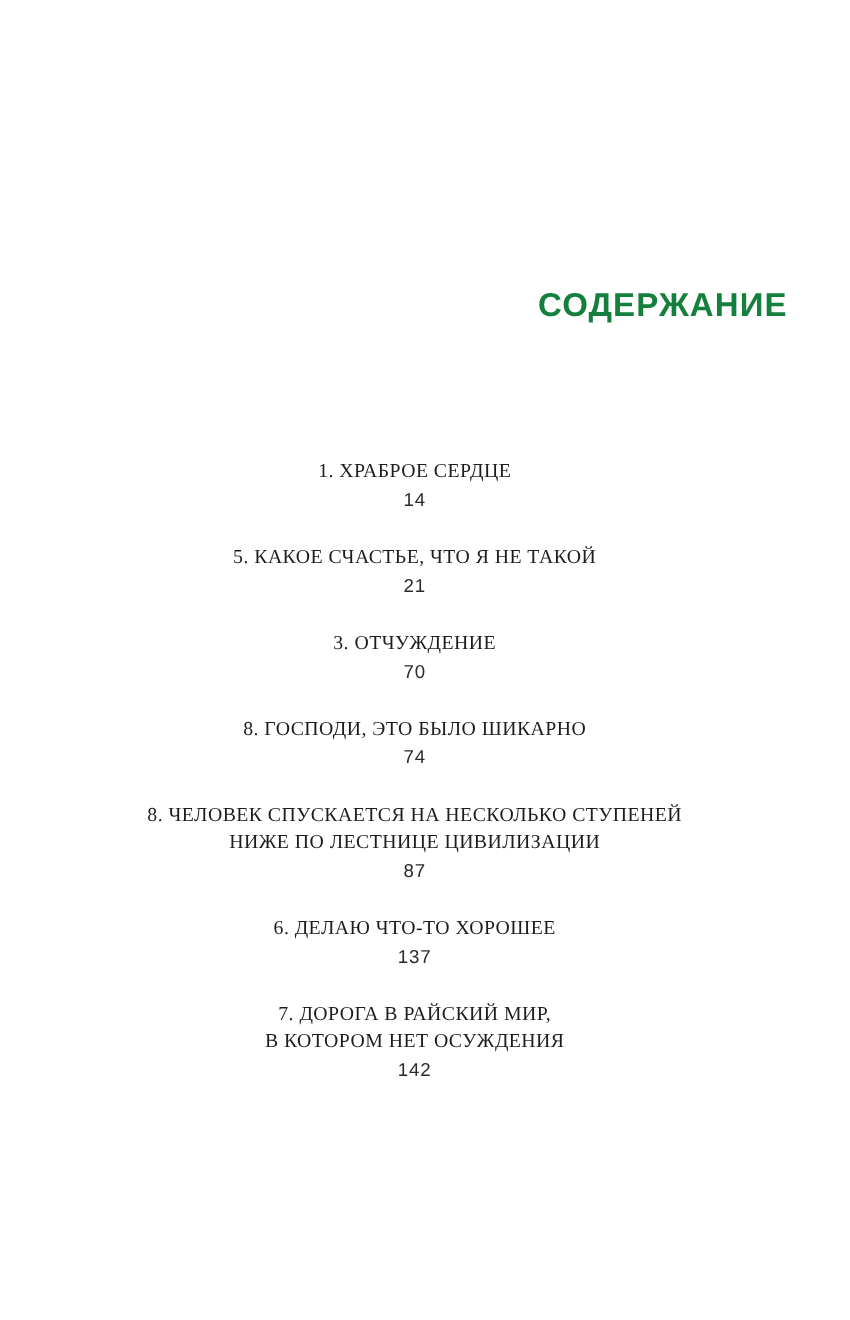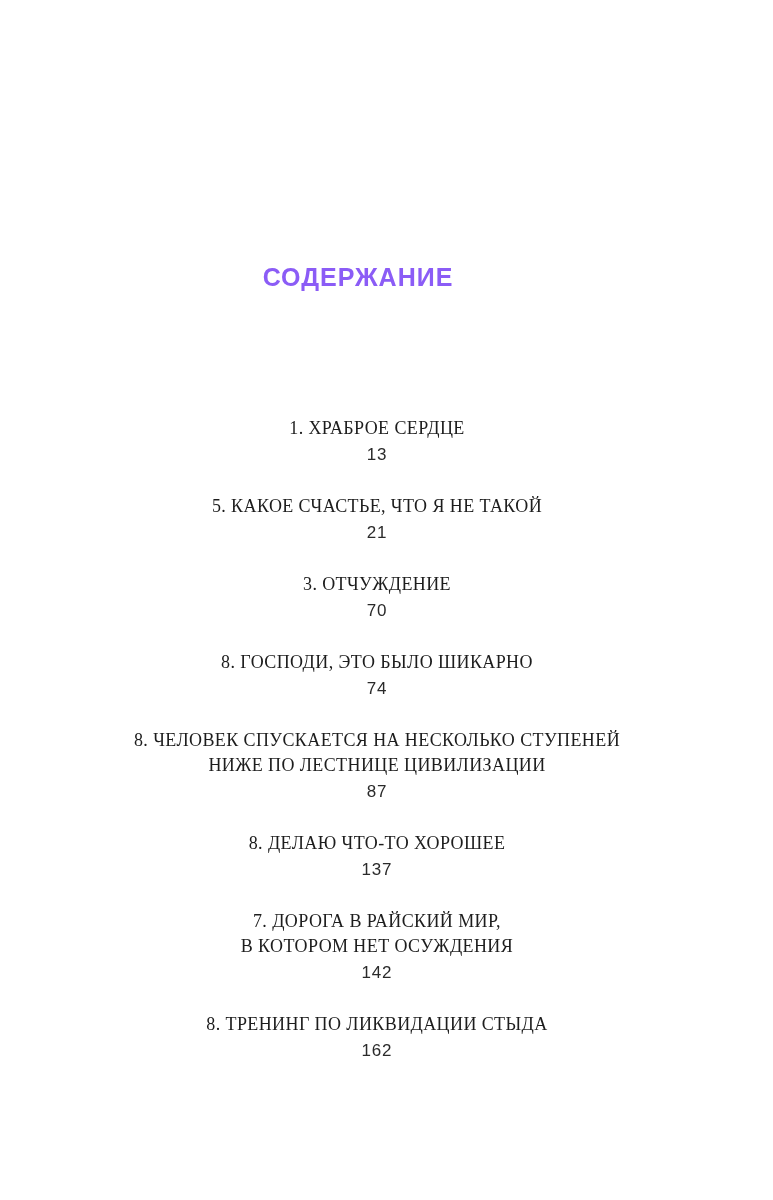--- a/index.html
+++ b/index.html
@@ -25,24 +25,25 @@
     top: 0;
     left: 0;
     width: 716px;
     text-align: center;
   }
   .toc-title {
     margin: 0;
     padding-top: 261px;
     font-family: "Liberation Sans", sans-serif;
     font-weight: 700;
-    font-size: 25px;
+    font-size: 30px;
     line-height: 33px;
     letter-spacing: 1px;
-    color: #8b5cf6;
+    color: #15803d;
+    text-align: right;
   }
   .toc-entries {
     margin-top: 122px;
   }
   .entry {
     margin-bottom: 29px;
     padding-left: 38px;
   }
   .entry-title {
     font-family: "Liberation Serif", "DejaVu Serif", serif;
@@ -70,21 +71,21 @@
   <div class="content-column">
 
     <h1 class="toc-title">СОДЕРЖАНИЕ</h1>
 
     <div class="toc-entries">
 
       <div class="entry">
         <div class="entry-title">
           <span class="line">1. ХРАБРОЕ СЕРДЦЕ</span>
         </div>
-        <div class="entry-page">13</div>
+        <div class="entry-page">14</div>
       </div>
 
       <div class="entry">
         <div class="entry-title">
           <span class="line">5. КАКОЕ СЧАСТЬЕ, ЧТО Я НЕ ТАКОЙ</span>
         </div>
         <div class="entry-page">21</div>
       </div>
 
       <div class="entry">
@@ -104,35 +105,29 @@
       <div class="entry">
         <div class="entry-title">
           <span class="line">8. ЧЕЛОВЕК СПУСКАЕТСЯ НА НЕСКОЛЬКО СТУПЕНЕЙ</span>
           <span class="line">НИЖЕ ПО ЛЕСТНИЦЕ ЦИВИЛИЗАЦИИ</span>
         </div>
         <div class="entry-page">87</div>
       </div>
 
       <div class="entry">
         <div class="entry-title">
-          <span class="line">8. ДЕЛАЮ ЧТО-ТО ХОРОШЕЕ</span>
+          <span class="line">6. ДЕЛАЮ ЧТО-ТО ХОРОШЕЕ</span>
         </div>
         <div class="entry-page">137</div>
       </div>
 
       <div class="entry">
         <div class="entry-title">
           <span class="line">7. ДОРОГА В РАЙСКИЙ МИР,</span>
           <span class="line">В КОТОРОМ НЕТ ОСУЖДЕНИЯ</span>
         </div>
         <div class="entry-page">142</div>
       </div>
 
-      <div class="entry">
-        <div class="entry-title">
-          <span class="line">8. ТРЕНИНГ ПО ЛИКВИДАЦИИ СТЫДА</span>
-        </div>
-        <div class="entry-page">162</div>
-      </div>
 
     </div>
   </div>
 </div>
 
 </body></html>

